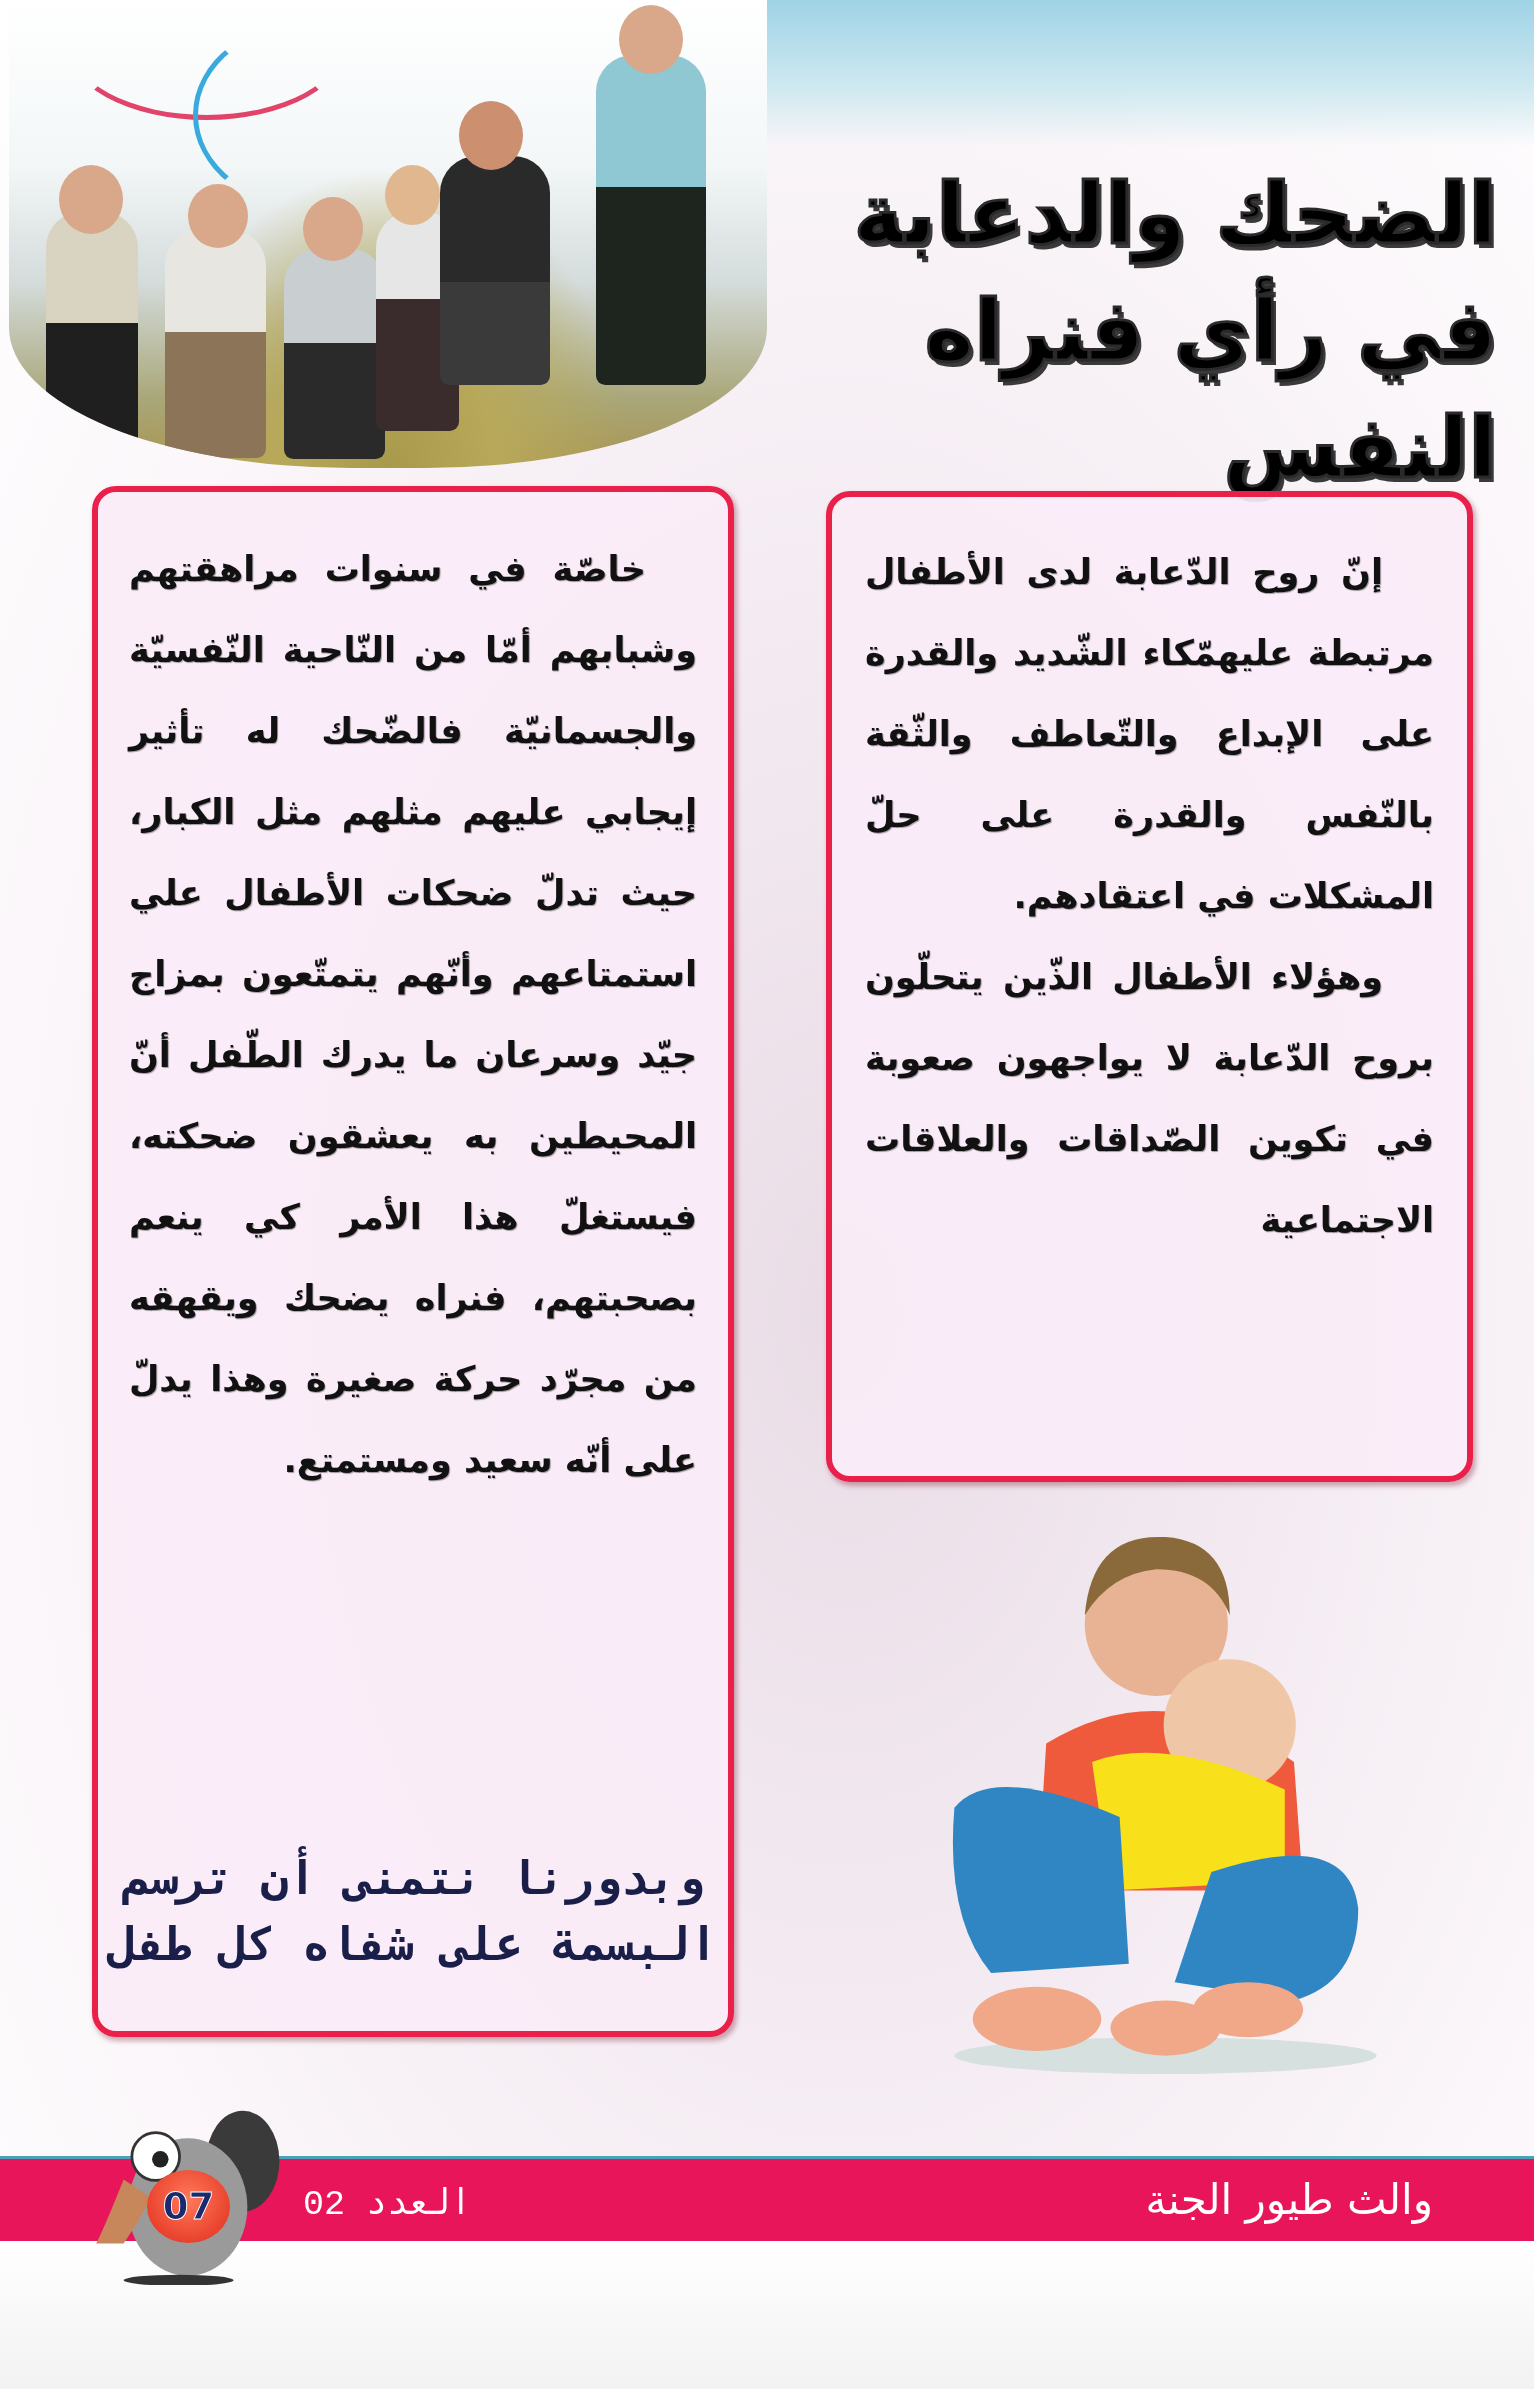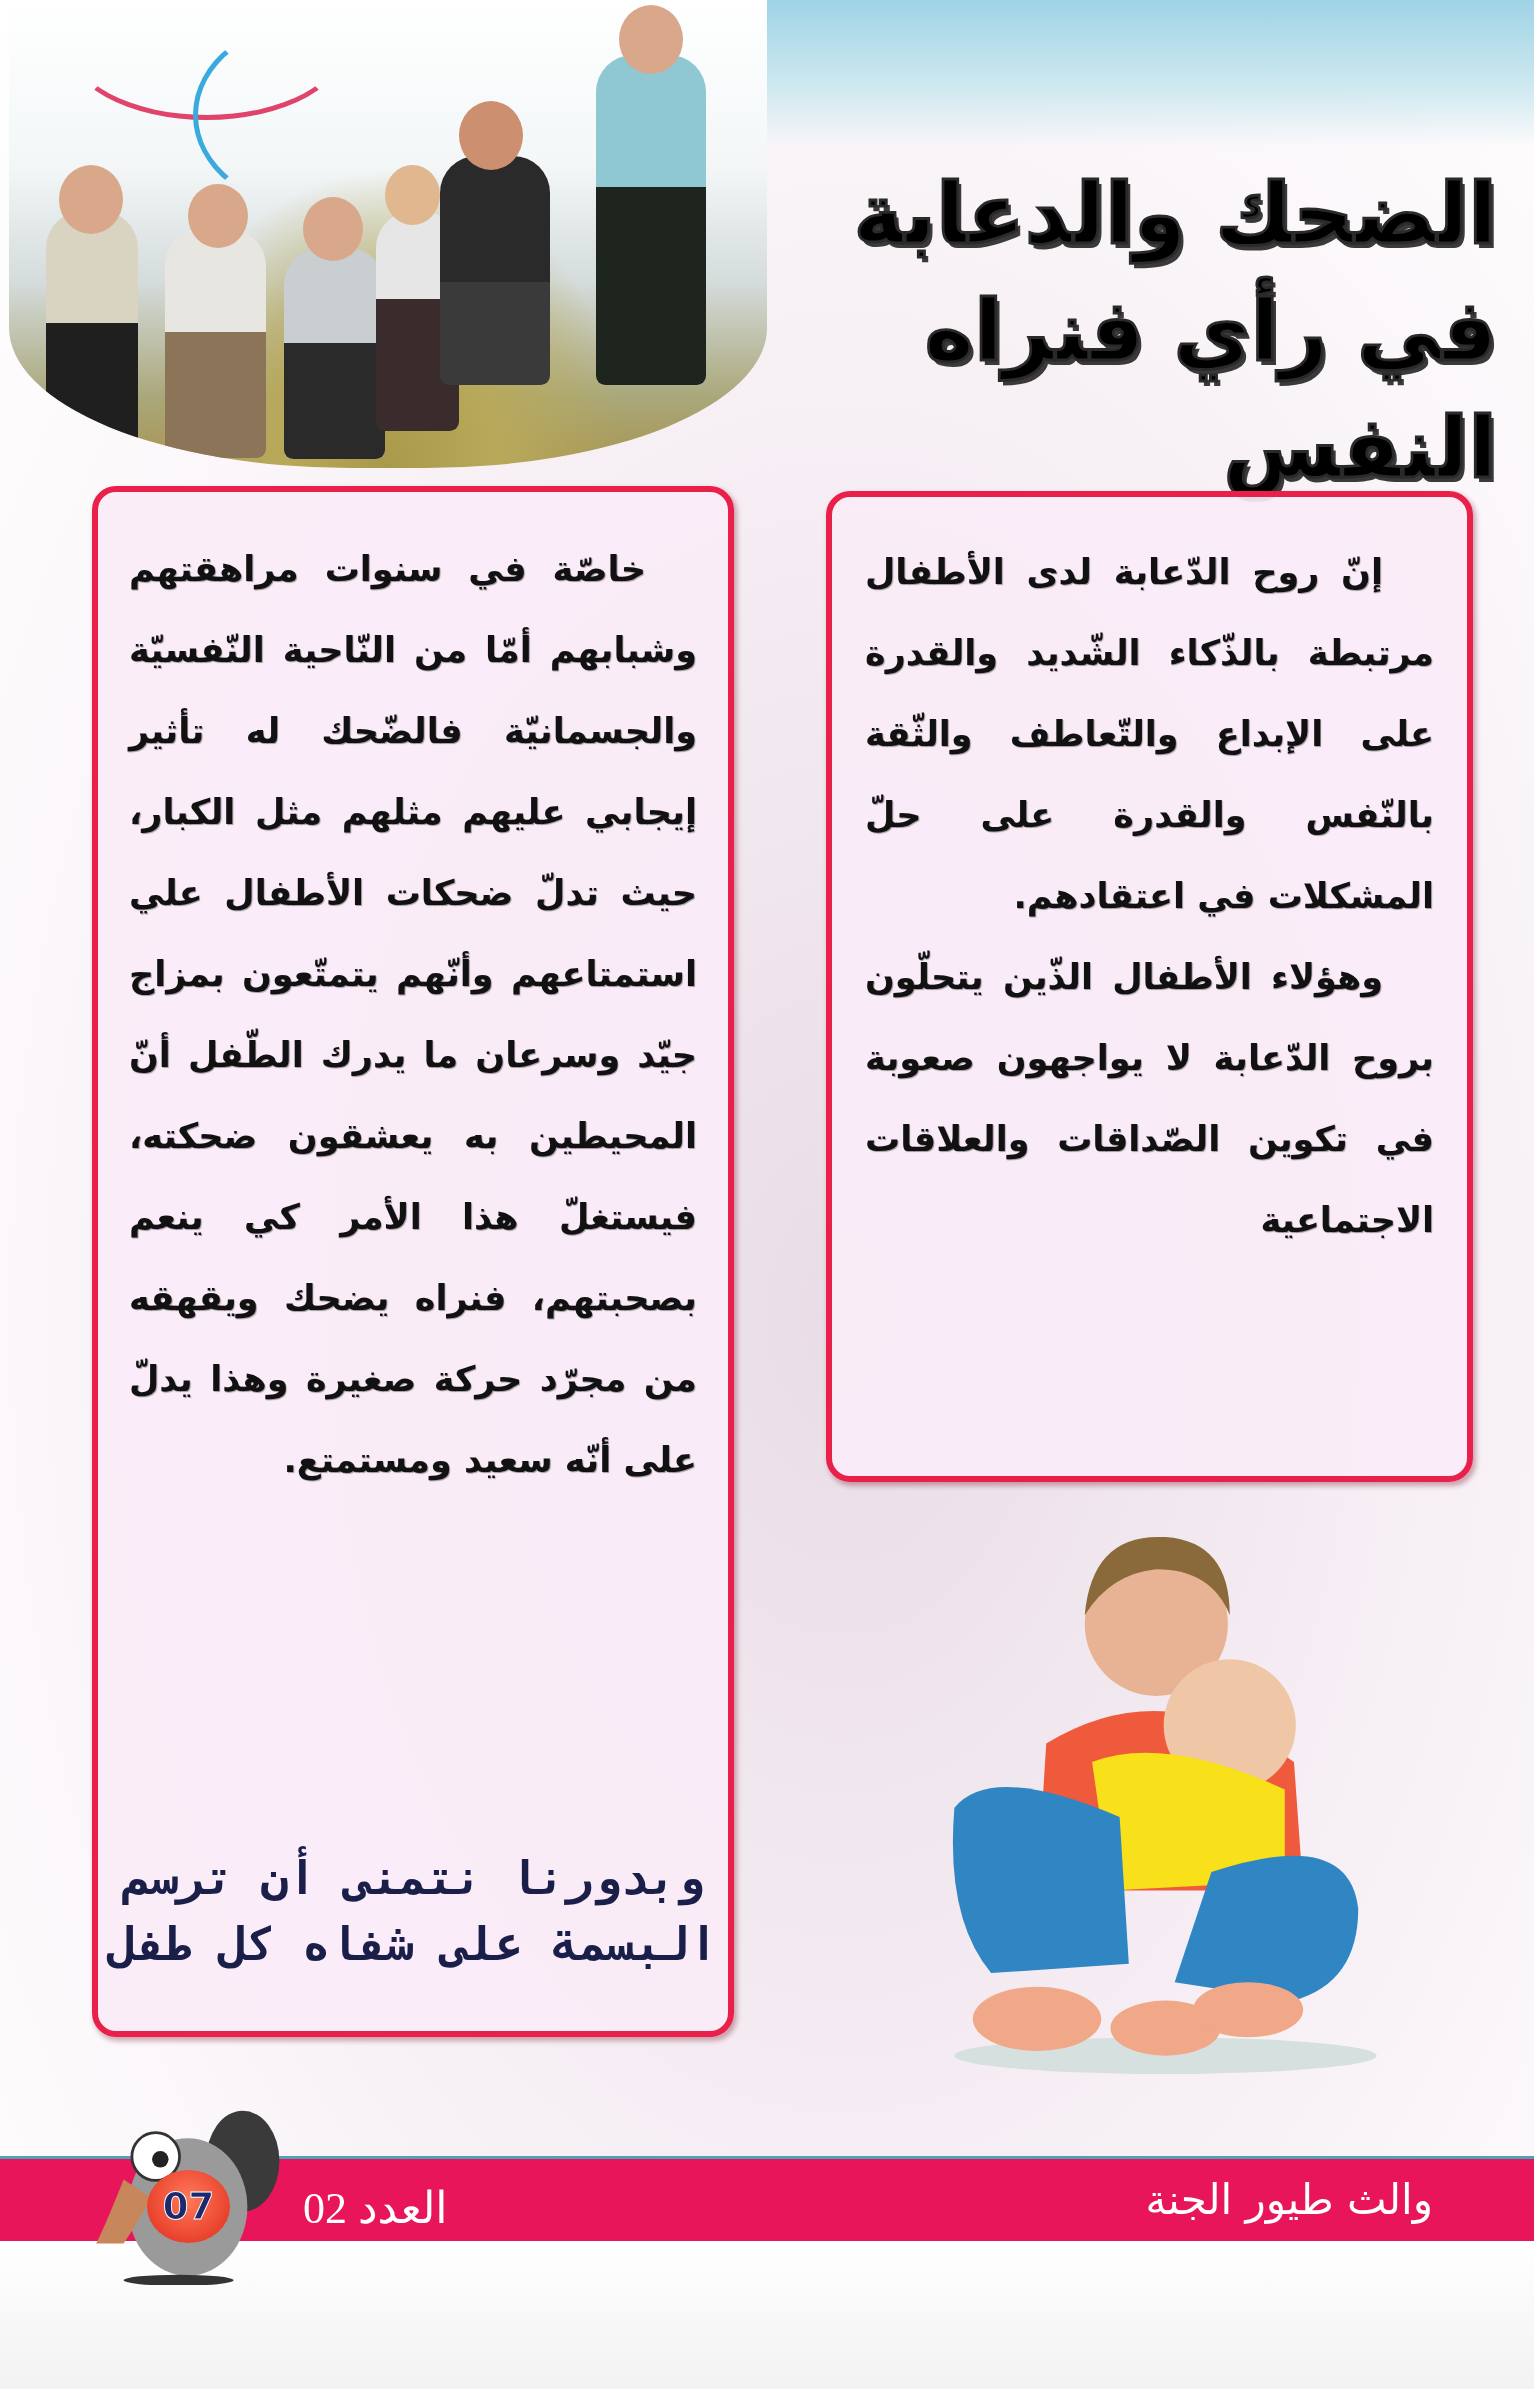--- a/index.html
+++ b/index.html
@@ -68,22 +68,22 @@
     left:0; top:2156px; width:1534px; height:84px;
     background:#e8155a;
     border-top:3.7px solid #4aa3b8;
   }
   .footer-bottom { left:0; top:2241px; width:1534px; height:149px; background: linear-gradient(180deg,#ffffff,#f2f2f2); }
   .mag-name {
     right:101px; top:2175px; color:#fff; font-size:42px; direction:rtl;
     font-family:"DejaVu Sans", sans-serif;
   }
   .issue {
-    left:303px; top:2182px; color:#fff; font-size:44px; direction:rtl;
-    font-family:Liberation Serif, serif;
+    left:303px; top:2182px; color:#fff; font-size:35px; direction:rtl;
+    font-family:Liberation Mono, monospace;
   }
   .mascot { left:87px; top:2106px; width:197px; height:179px; }
   .page-num-badge {
     left:147px; top:2170px; width:83px; height:73px; border-radius:50%;
     background: radial-gradient(circle at 50% 40%, #ff7a5a, #e02a1a);
     display:flex; align-items:center; justify-content:center;
     font-family:"DejaVu Sans", sans-serif; font-weight:bold; font-size:37px; color:#1b2a6e;
     -webkit-text-stroke:0.9px #fff;
   }
 </style>
@@ -110,21 +110,21 @@
   <div class="kid" style="left:587px;top:55px;width:110px;height:330px;background:linear-gradient(#8fc8d2 0 40%,#1e241e 40%);"></div>
   <div class="kid-head" style="left:610px;top:4.6px;width:64px;height:69px;"></div>
 </div>
 
 <div class="abs title">
   <div>الضحك والدعابة</div>
   <div>في رأي فنراه النفس</div>
 </div>
 
 <div class="box box-right">
-  <p class="para indent">إنّ روح الدّعابة لدى الأطفال مرتبطة بالذّكاء الشّديد والقدرة على الإبداع والتّعاطف والثّقة بالنّفس والقدرة على حلّ المشكلات في اعتقادهم.</p>
+  <p class="para indent">إنّ روح الدّعابة لدى الأطفال مرتبطة عليهمّكاء الشّديد والقدرة على الإبداع والتّعاطف والثّقة بالنّفس والقدرة على حلّ المشكلات في اعتقادهم.</p>
   <p class="para indent">وهؤلاء الأطفال الذّين يتحلّون بروح الدّعابة لا يواجهون صعوبة في تكوين الصّداقات والعلاقات الاجتماعية</p>
 </div>
 
 <div class="box box-left">
   <p class="para indent">خاصّة في سنوات مراهقتهم وشبابهم أمّا من النّاحية النّفسيّة والجسمانيّة فالضّحك له تأثير إيجابي عليهم مثلهم مثل الكبار، حيث تدلّ ضحكات الأطفال علي استمتاعهم وأنّهم يتمتّعون بمزاج جيّد وسرعان ما يدرك الطّفل أنّ المحيطين به يعشقون ضحكته، فيستغلّ هذا الأمر كي ينعم بصحبتهم، فنراه يضحك ويقهقه من مجرّد حركة صغيرة وهذا يدلّ على أنّه سعيد ومستمتع.</p>
   <div class="closing">
     <div>وبدورنا نتمنى أن ترسم</div>
     <div>البسمة على شفاه كل طفل</div>
   </div>
 </div>

